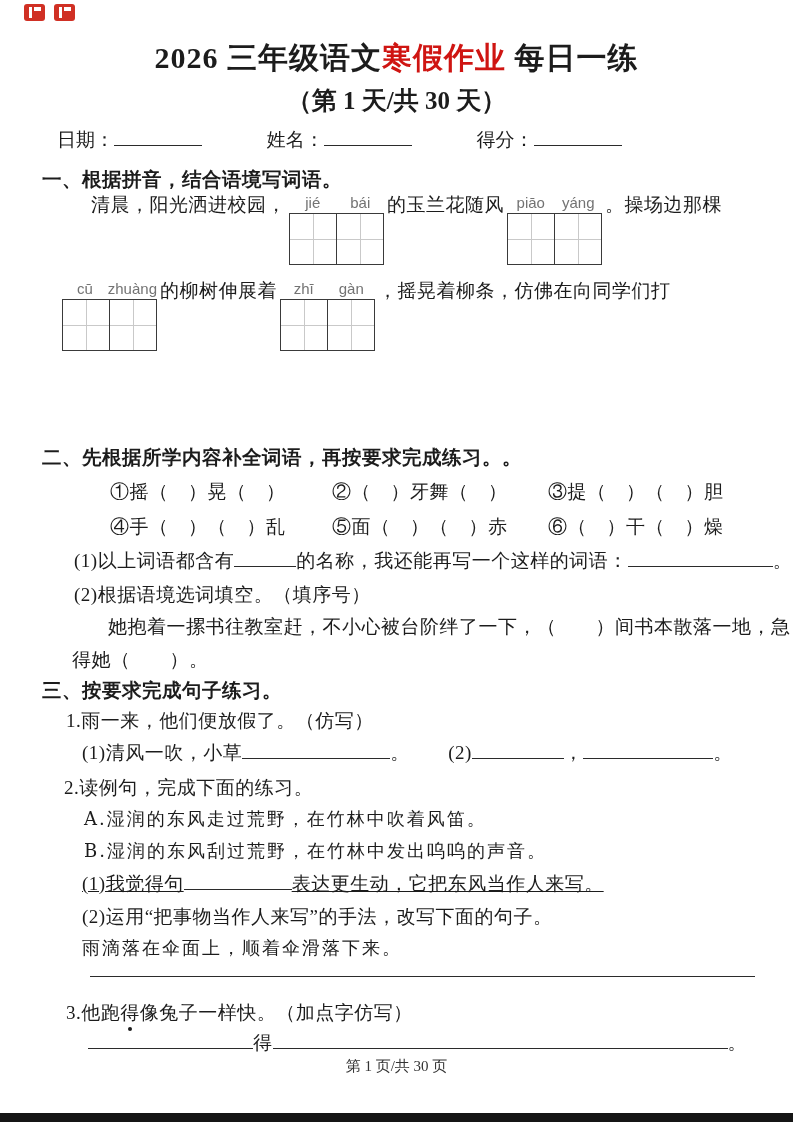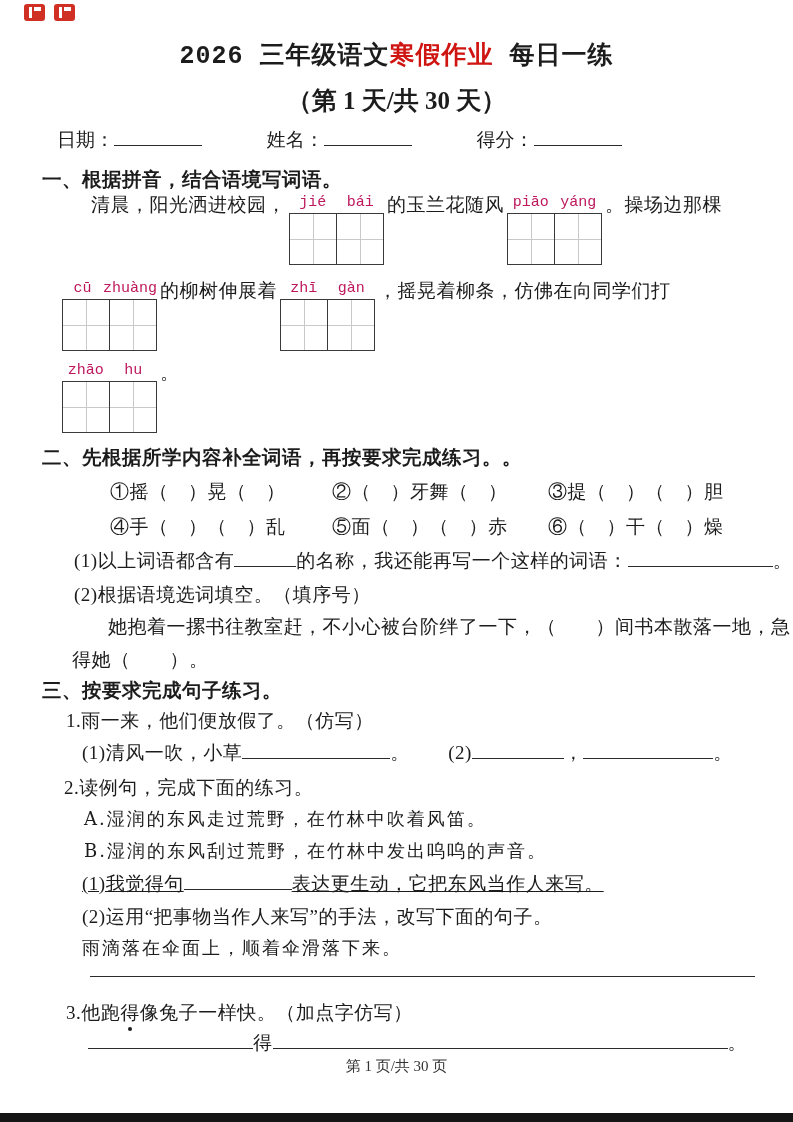--- a/index.html
+++ b/index.html
@@ -13,38 +13,38 @@
   }
   .abs{position:absolute;}
   .nowrap{white-space:nowrap;}
 
   
   .seal{width:21px;height:17px;background:#d03024;border-radius:3px;position:relative;display:inline-block;margin-right:9px;}
   .seal::before{content:"";position:absolute;left:5px;top:3px;width:3px;height:11px;background:#fff;}
   .seal::after{content:"";position:absolute;right:4px;top:3px;width:7px;height:4px;background:#fff;}
 
   
-  .title{width:100%;text-align:center;top:38px;font-size:25px;font-weight:bold;letter-spacing:1px;font-family:Liberation Mono, monospace;}
+  .title{width:100%;text-align:center;top:38px;font-size:30px;font-weight:bold;letter-spacing:1px;}
   .title .red{color:#cf1512;}
   .subtitle{width:100%;text-align:center;top:84px;font-size:25px;font-weight:bold;}
   .inforow{top:127px;left:57px;font-size:19px;}
   .inforow .grp{display:inline-block;margin-right:60px;}
   .blank{display:inline-block;border-bottom:1.6px solid #2b2b2b;height:0.95em;vertical-align:baseline;}
 
   
   .shead{font-size:19.5px;font-weight:bold;letter-spacing:0.5px;}
 
   .bodytxt{font-size:19px;letter-spacing:0.5px;}
   .kai{font-family:"DejaVu Serif","Liberation Serif",serif;font-size:18px;letter-spacing:2px;}
 
   
   .s1row{display:flex;align-items:flex-start;}
   .rowtext{white-space:nowrap;font-size:19px;letter-spacing:0.5px;padding:0 3px;}
   .wbcol{display:flex;flex-direction:column;}
-  .pinyin{display:flex;height:21px;font-family:Liberation Mono, monospace;font-size:15px;color:#be185d;}
+  .pinyin{display:flex;height:21px;font-family:Liberation Sans, sans-serif;font-size:15px;color:#737373;}
   .pinyin span{flex:1;text-align:center;line-height:21px;}
   .wgrid{display:flex;border:1.7px solid #3a3a3a;background:#fff;}
   .wcell{
     width:46px;height:50px;
     background:
       linear-gradient(#c9c9c9,#c9c9c9) center/100% 1px no-repeat,
       linear-gradient(#c9c9c9,#c9c9c9) center/1px 100% no-repeat;
   }
   .wcell + .wcell{border-left:1.4px solid #3a3a3a;}
 
@@ -121,33 +121,20 @@
           <span>gàn</span>
         </div>
       <div class="wgrid">
           <div class="wcell"></div>
           <div class="wcell"></div>
         </div>
     </div>
     <span class="rowtext">，摇晃着柳条，仿佛在向同学们打</span>
   </div>
 
-  <div class="abs s1row" style="left:62px;top:360px;">
-    <div class="wbcol">
-      <div class="pinyin">
-          <span>zhāo</span>
-          <span>hu</span>
-        </div>
-      <div class="wgrid">
-          <div class="wcell"></div>
-          <div class="wcell"></div>
-        </div>
-    </div>
-    <span class="rowtext">。</span>
-  </div>
 
   <div class="abs shead nowrap" style="left:42px;top:444px;">二、先根据所学内容补全词语，再按要求完成练习。。</div>
 
   <div class="abs bodytxt nowrap" style="left:110px;top:479px;">①摇（　）晃（　）</div>
   <div class="abs bodytxt nowrap" style="left:332px;top:479px;">②（　）牙舞（　）</div>
   <div class="abs bodytxt nowrap" style="left:548px;top:479px;">③提（　）（　）胆</div>
 
   <div class="abs bodytxt nowrap" style="left:332px;top:514px;">⑤面（　）（　）赤</div>
   <div class="abs bodytxt nowrap" style="left:110px;top:514px;">④手（　）（　）乱</div>
   <div class="abs bodytxt nowrap" style="left:548px;top:514px;">⑥（　）干（　）燥</div>

